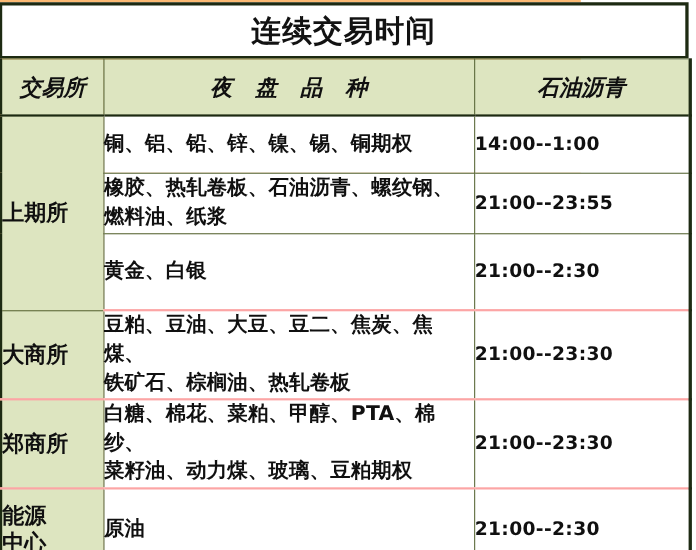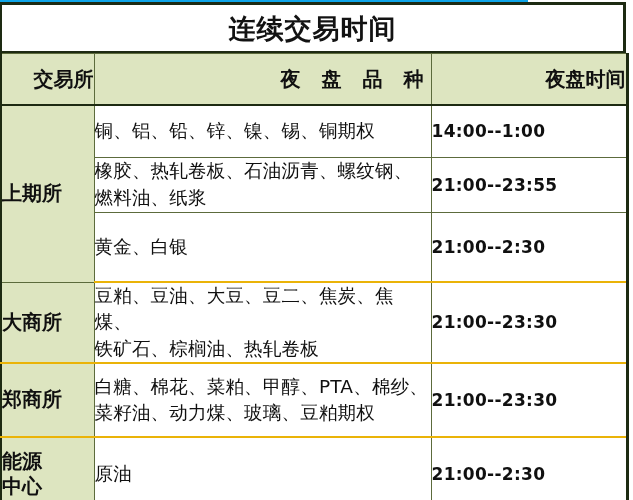--- a/index.html
+++ b/index.html
@@ -12,21 +12,21 @@
     height: 500px;
     overflow: hidden;
     font-family: "DejaVu Sans", "Liberation Sans", sans-serif;
   }
 
   .sheet {
     position: relative;
     width: 528px;
     height: 500px;
     box-sizing: border-box;
-    background: #0ea5e9;
+    background: #fdba74;
   }
 
   
   .title-band {
     position: absolute;
     left: 0;
     top: 2px;
     width: 626px;
     height: 51px;
     box-sizing: border-box;
@@ -70,54 +70,55 @@
   col.c-exchange { width: 93px; }
   col.c-product  { width: 337px; }
   col.c-time     { width: 196px; }
 
   
   tr.head th {
     background: #dde5c0;
     height: 50px;
     font-weight: bold;
     font-size: 20px;
-    text-align: right;
+    text-align: center;
     border-bottom: 2px solid #1d2a12;
+    font-style: italic;
   }
   th.h-product { letter-spacing: 7px; text-indent: 7px; }
 
   
   td.exchange {
     background: #dde5c0;
     font-size: 20px;
     font-weight: bold;
     line-height: 1.25;
   }
 
   
   td.product {
     background: #ffffff;
     font-size: 18.5px;
-    font-weight: normal;
+    font-weight: bold;
     line-height: 1.42;
     padding: 2px 6px 2px 9px;
     letter-spacing: 0.2px;
   }
 
   
   td.time {
     background: #ffffff;
     font-size: 17px;
     font-weight: bold;
     padding-left: 7px;
     letter-spacing: 0.3px;
   }
 
   
-  tr.group-end > td { border-bottom: 2px solid #eab308; }
+  tr.group-end > td { border-bottom: 2px solid #fca5a5; }
   td.group-start { border-top: 2px solid #1d2a12; }
 
   .ln { display: block; }
 </style>
 </head>
 <body>
 
 <div class="sheet">
 
   <div class="title-band">
@@ -127,21 +128,21 @@
   <table class="grid">
     <colgroup>
       <col class="c-exchange">
       <col class="c-product">
       <col class="c-time">
     </colgroup>
     <thead>
       <tr class="head">
         <th class="h-exchange">交易所</th>
         <th class="h-product">夜 盘 品 种</th>
-        <th class="h-time">夜盘时间</th>
+        <th class="h-time">石油沥青</th>
       </tr>
     </thead>
     <tbody>
 
       <tr style="height: 52px;">
         <td class="exchange group-start" rowspan="3">上期所</td>
         <td class="product group-start">
           <span class="ln">铜、铝、铅、锌、镍、锡、铜期权</span>
         </td>
         <td class="time group-start">14:00--1:00</td>

